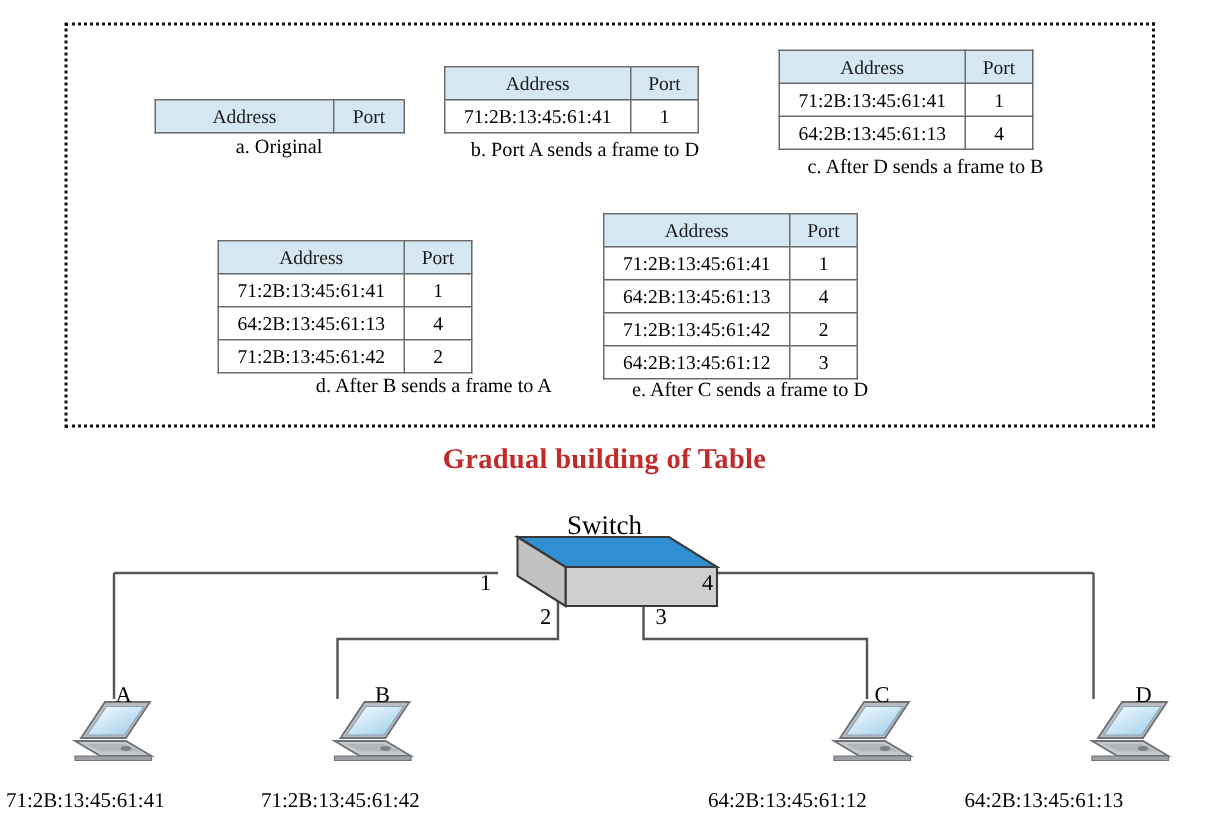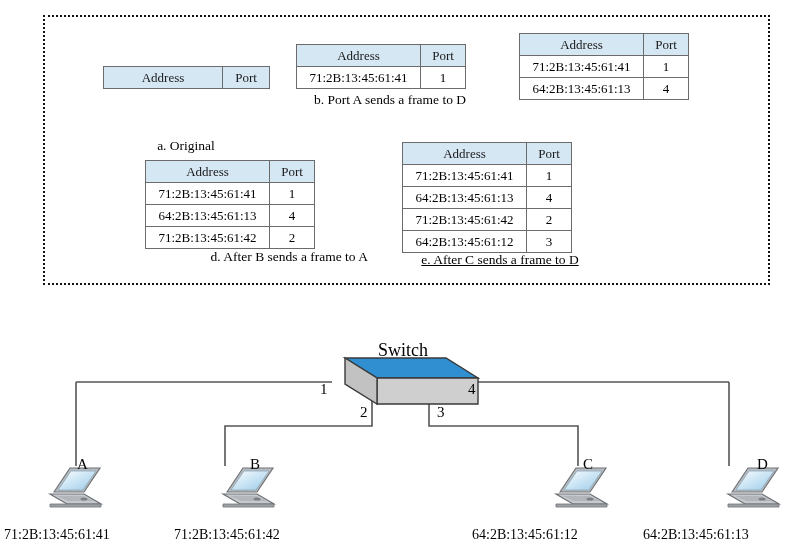--- a/index.html
+++ b/index.html
@@ -47,33 +47,33 @@
     font-size:13.5px;
     color:#000;
     white-space:nowrap;
     text-align:center;
   }
 
   
   #tbl-a{left:103px;top:66px;}
   #tbl-a th.addr{width:118px;}
   #tbl-a th.port{width:46px;}
-  #cap-a{left:103px;top:90px;width:166px;margin-top:48px;}
+  #cap-a{left:103px;top:90px;width:166px;}
 
   #tbl-b{left:296px;top:44px;}
   #cap-b{left:265px;top:92px;width:250px;}
 
   #tbl-c{left:519px;top:33px;}
   #cap-c{left:492px;top:103px;width:250px;}
 
   #tbl-d{left:145px;top:160px;}
   #cap-d{left:118px;top:249px;width:250px;text-align:right;}
 
   #tbl-e{left:402px;top:142px;}
-  #cap-e{left:375px;top:252px;width:250px;text-decoration:underline;}
+  #cap-e{left:375px;top:252px;width:250px;}
 
   
   .red-title{
     position:absolute;
     left:0;top:296px;width:806px;
     text-align:center;
     font-family:"Liberation Serif", serif;
     font-weight:bold;
     font-size:19px;
     color:#c32a2a;
@@ -155,20 +155,21 @@
     <tr>
       <td class="addr">71:2B:13:45:61:41</td>
       <td class="port">1</td>
     </tr>
     <tr>
       <td class="addr">64:2B:13:45:61:13</td>
       <td class="port">4</td>
     </tr>
   </tbody>
     </table>
+  <div class="caption" id="cap-c">c. After D sends a frame to B</div>
 
   <table class="tbl" id="tbl-d">
     <tbody>
         <tr>
       <th class="addr">Address</th>
       <th class="port">Port</th>
     </tr>
     <tr>
       <td class="addr">71:2B:13:45:61:41</td>
       <td class="port">1</td>
@@ -204,20 +205,21 @@
       <td class="port">2</td>
     </tr>
     <tr>
       <td class="addr">64:2B:13:45:61:12</td>
       <td class="port">3</td>
     </tr>
   </tbody>
     </table>
   <div class="caption" id="cap-e">e. After C sends a frame to D</div>
 
+  <div class="red-title">Gradual building of Table</div>
 
   <div class="switch-word">Switch</div>
 
   <svg id="netsvg" viewBox="0 0 806 228">
     <defs>
       <linearGradient id="scr" x1="0" y1="0" x2="1" y2="1">
         <stop offset="0%" stop-color="#ffffff"></stop>
         <stop offset="45%" stop-color="#cfe7f6"></stop>
         <stop offset="100%" stop-color="#9ccbe8"></stop>
       </linearGradient>

